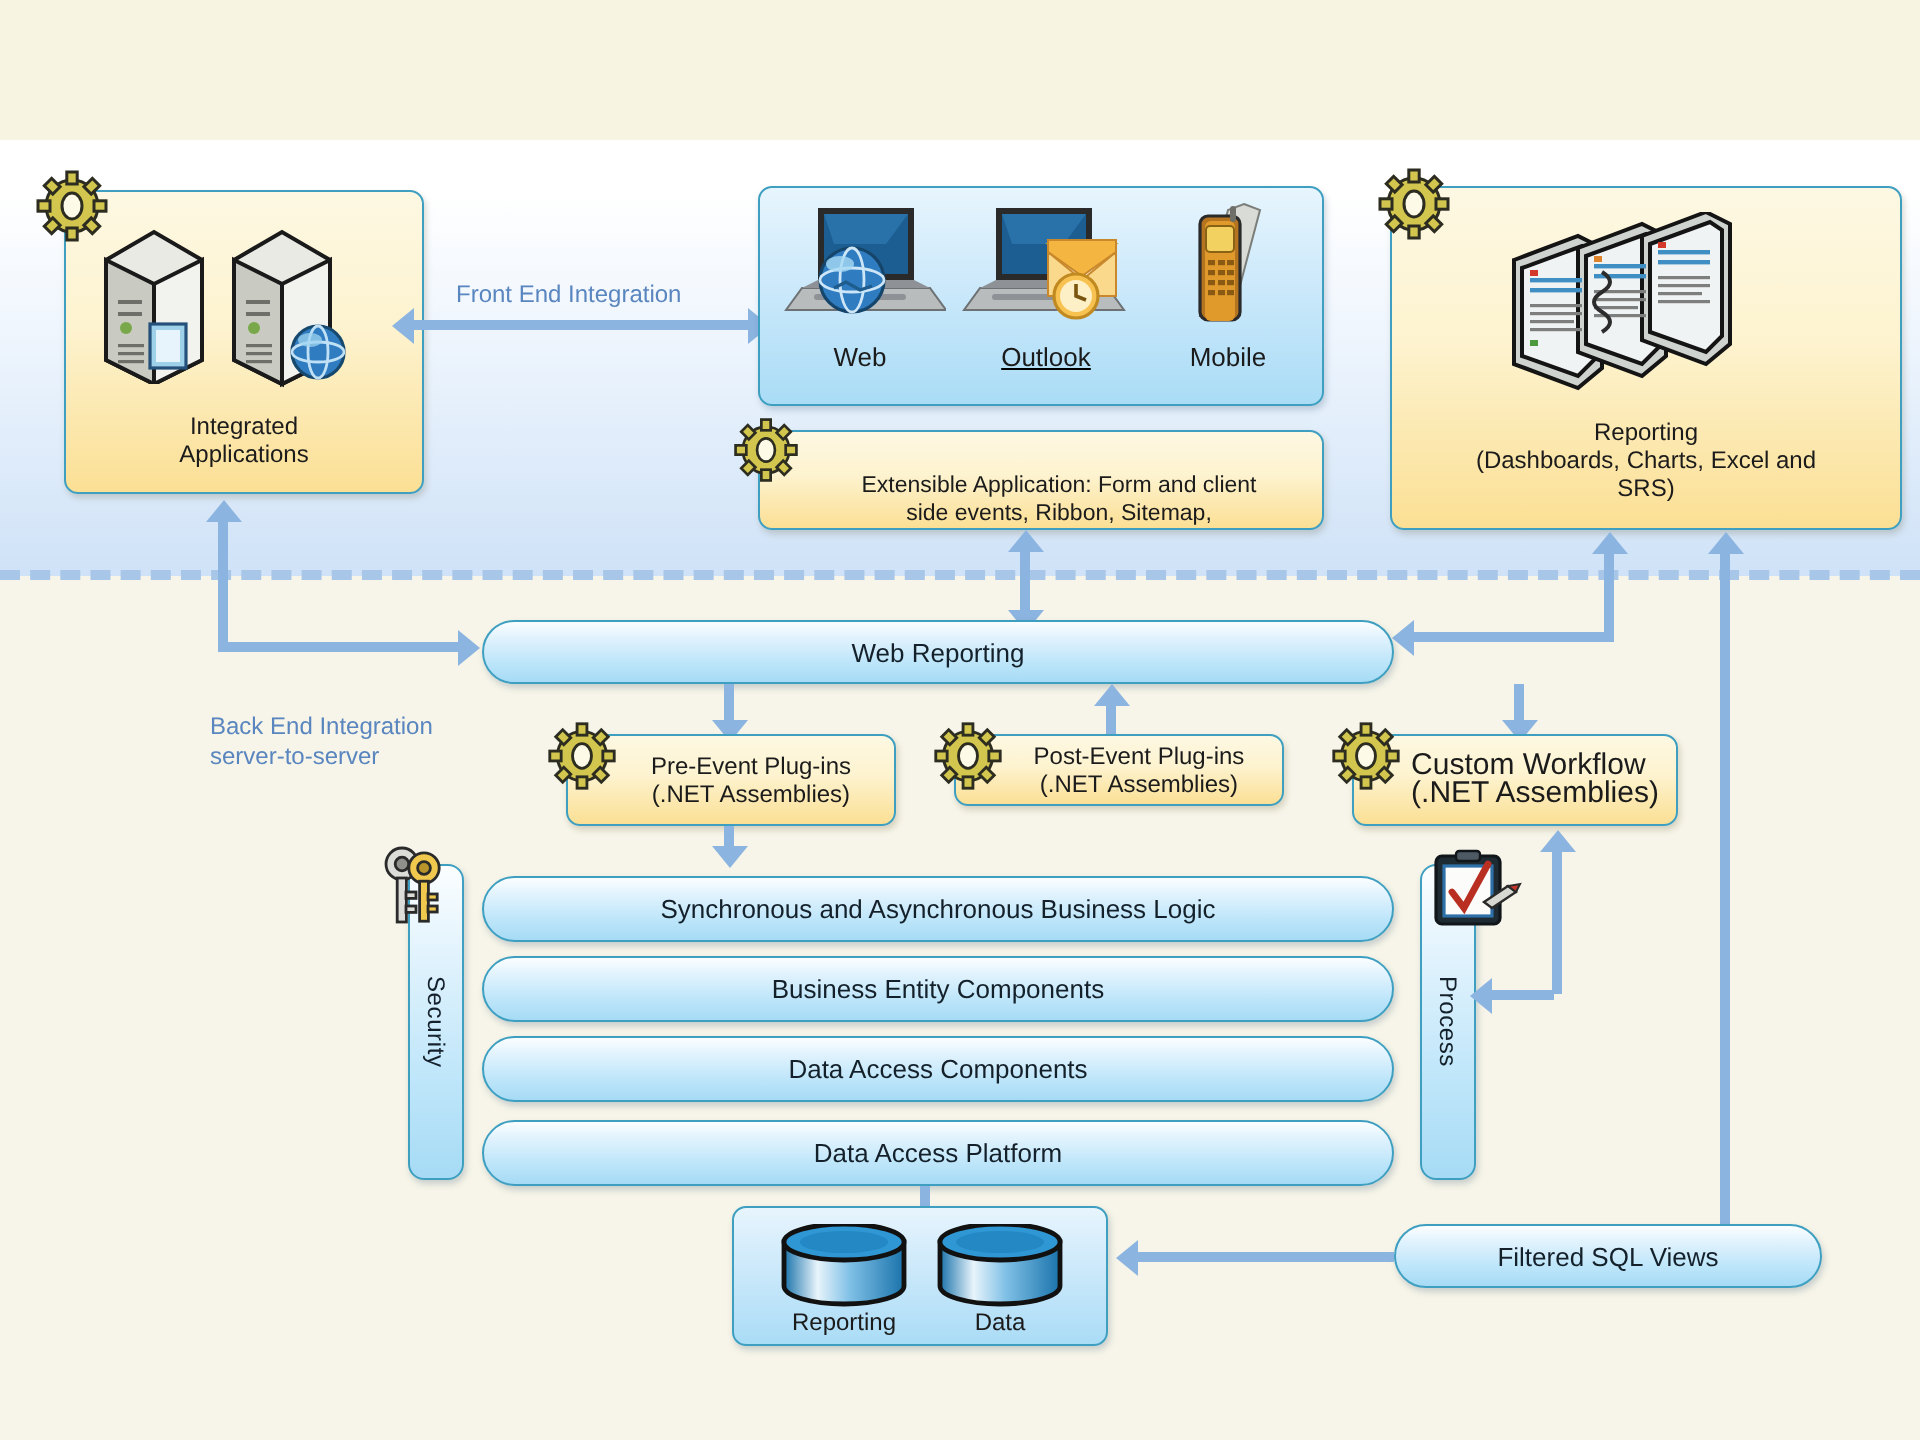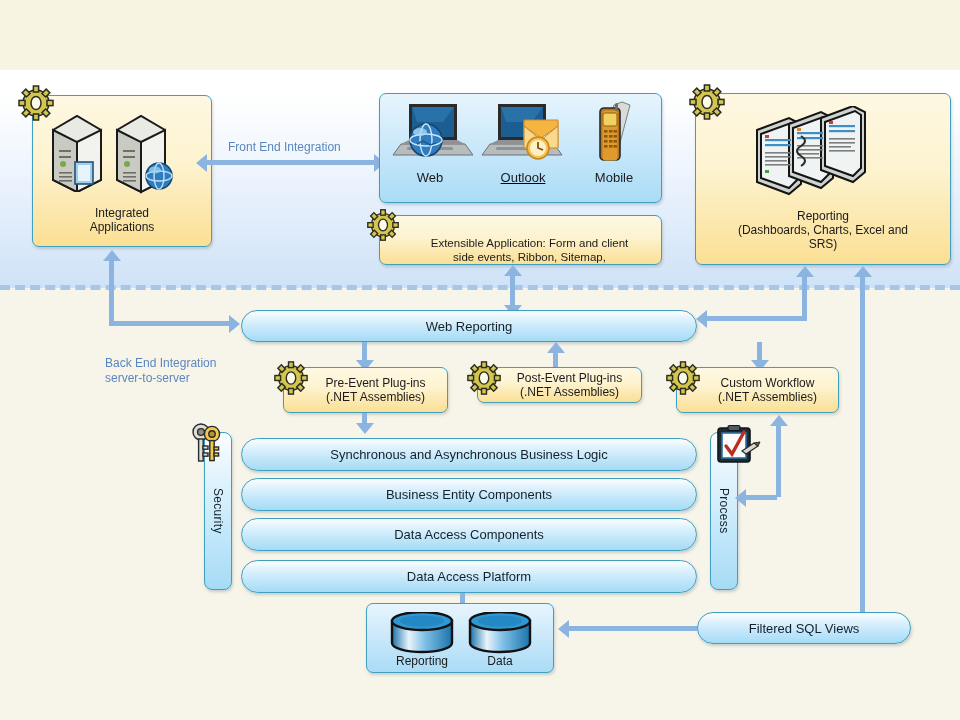--- a/index.html
+++ b/index.html
@@ -401,21 +401,21 @@
             <rect x="-2.6" y="11" width="5.2" height="6" transform="rotate(45)"></rect>
           <rect x="-17" y="-2.6" width="6" height="5.2" transform="rotate(45)"></rect>
             <rect x="11" y="-2.6" width="6" height="5.2" transform="rotate(45)"></rect>
         </g>
       </g>
       <ellipse rx="5" ry="6.5" fill="#fdfbe8" stroke="#2c2c20" stroke-width="1.5"></ellipse>
     </g>
   </svg>
 
   <div class="box yellowbox" style="left:676px; top:367px; width:163px; height:46px; display:flex; align-items:center; justify-content:center;">
-    <div style="text-align:center; font-size:12px; line-height:14px; color:#1b1b1b; padding-left:20px;">
+    <div style="font-size:15px; line-height:14px; color:#1b1b1b; padding-left:20px;">
       <div>Custom Workflow</div>
       <div>(.NET Assemblies)</div>
     </div>
   </div>
   <svg class="gear" style="left:665px; top:360px;" width="36" height="36" viewBox="0 0 38 38">
     <g transform="translate(19,19)">
       <g fill="#d2c64e" stroke="#2c2c20" stroke-width="1.5">
         <circle r="13"></circle>
         <g>
           <rect x="-2.6" y="-17" width="5.2" height="6"></rect>

